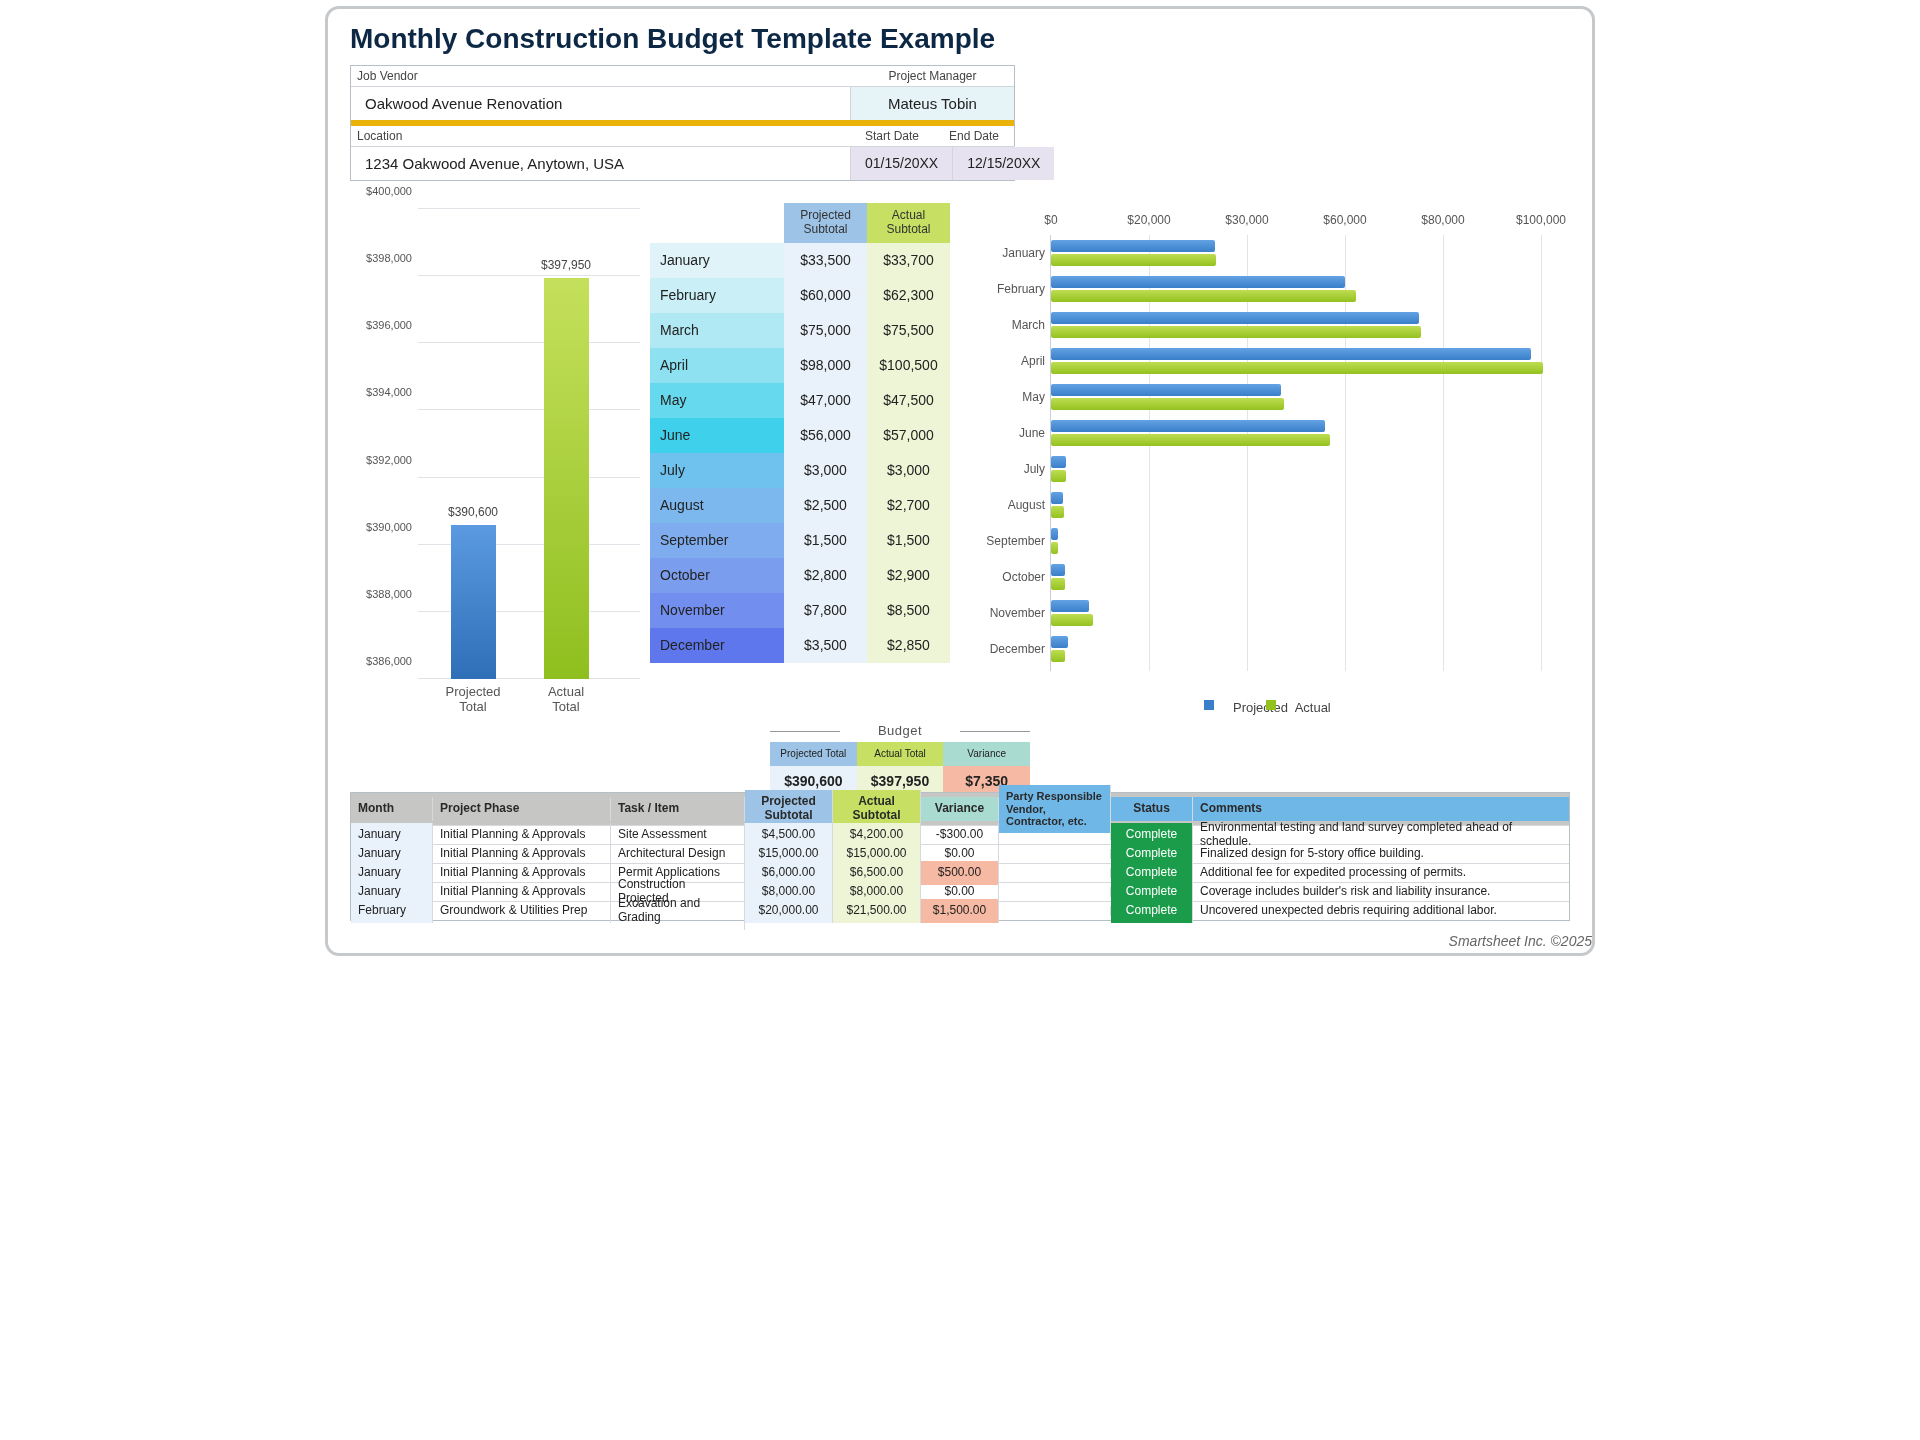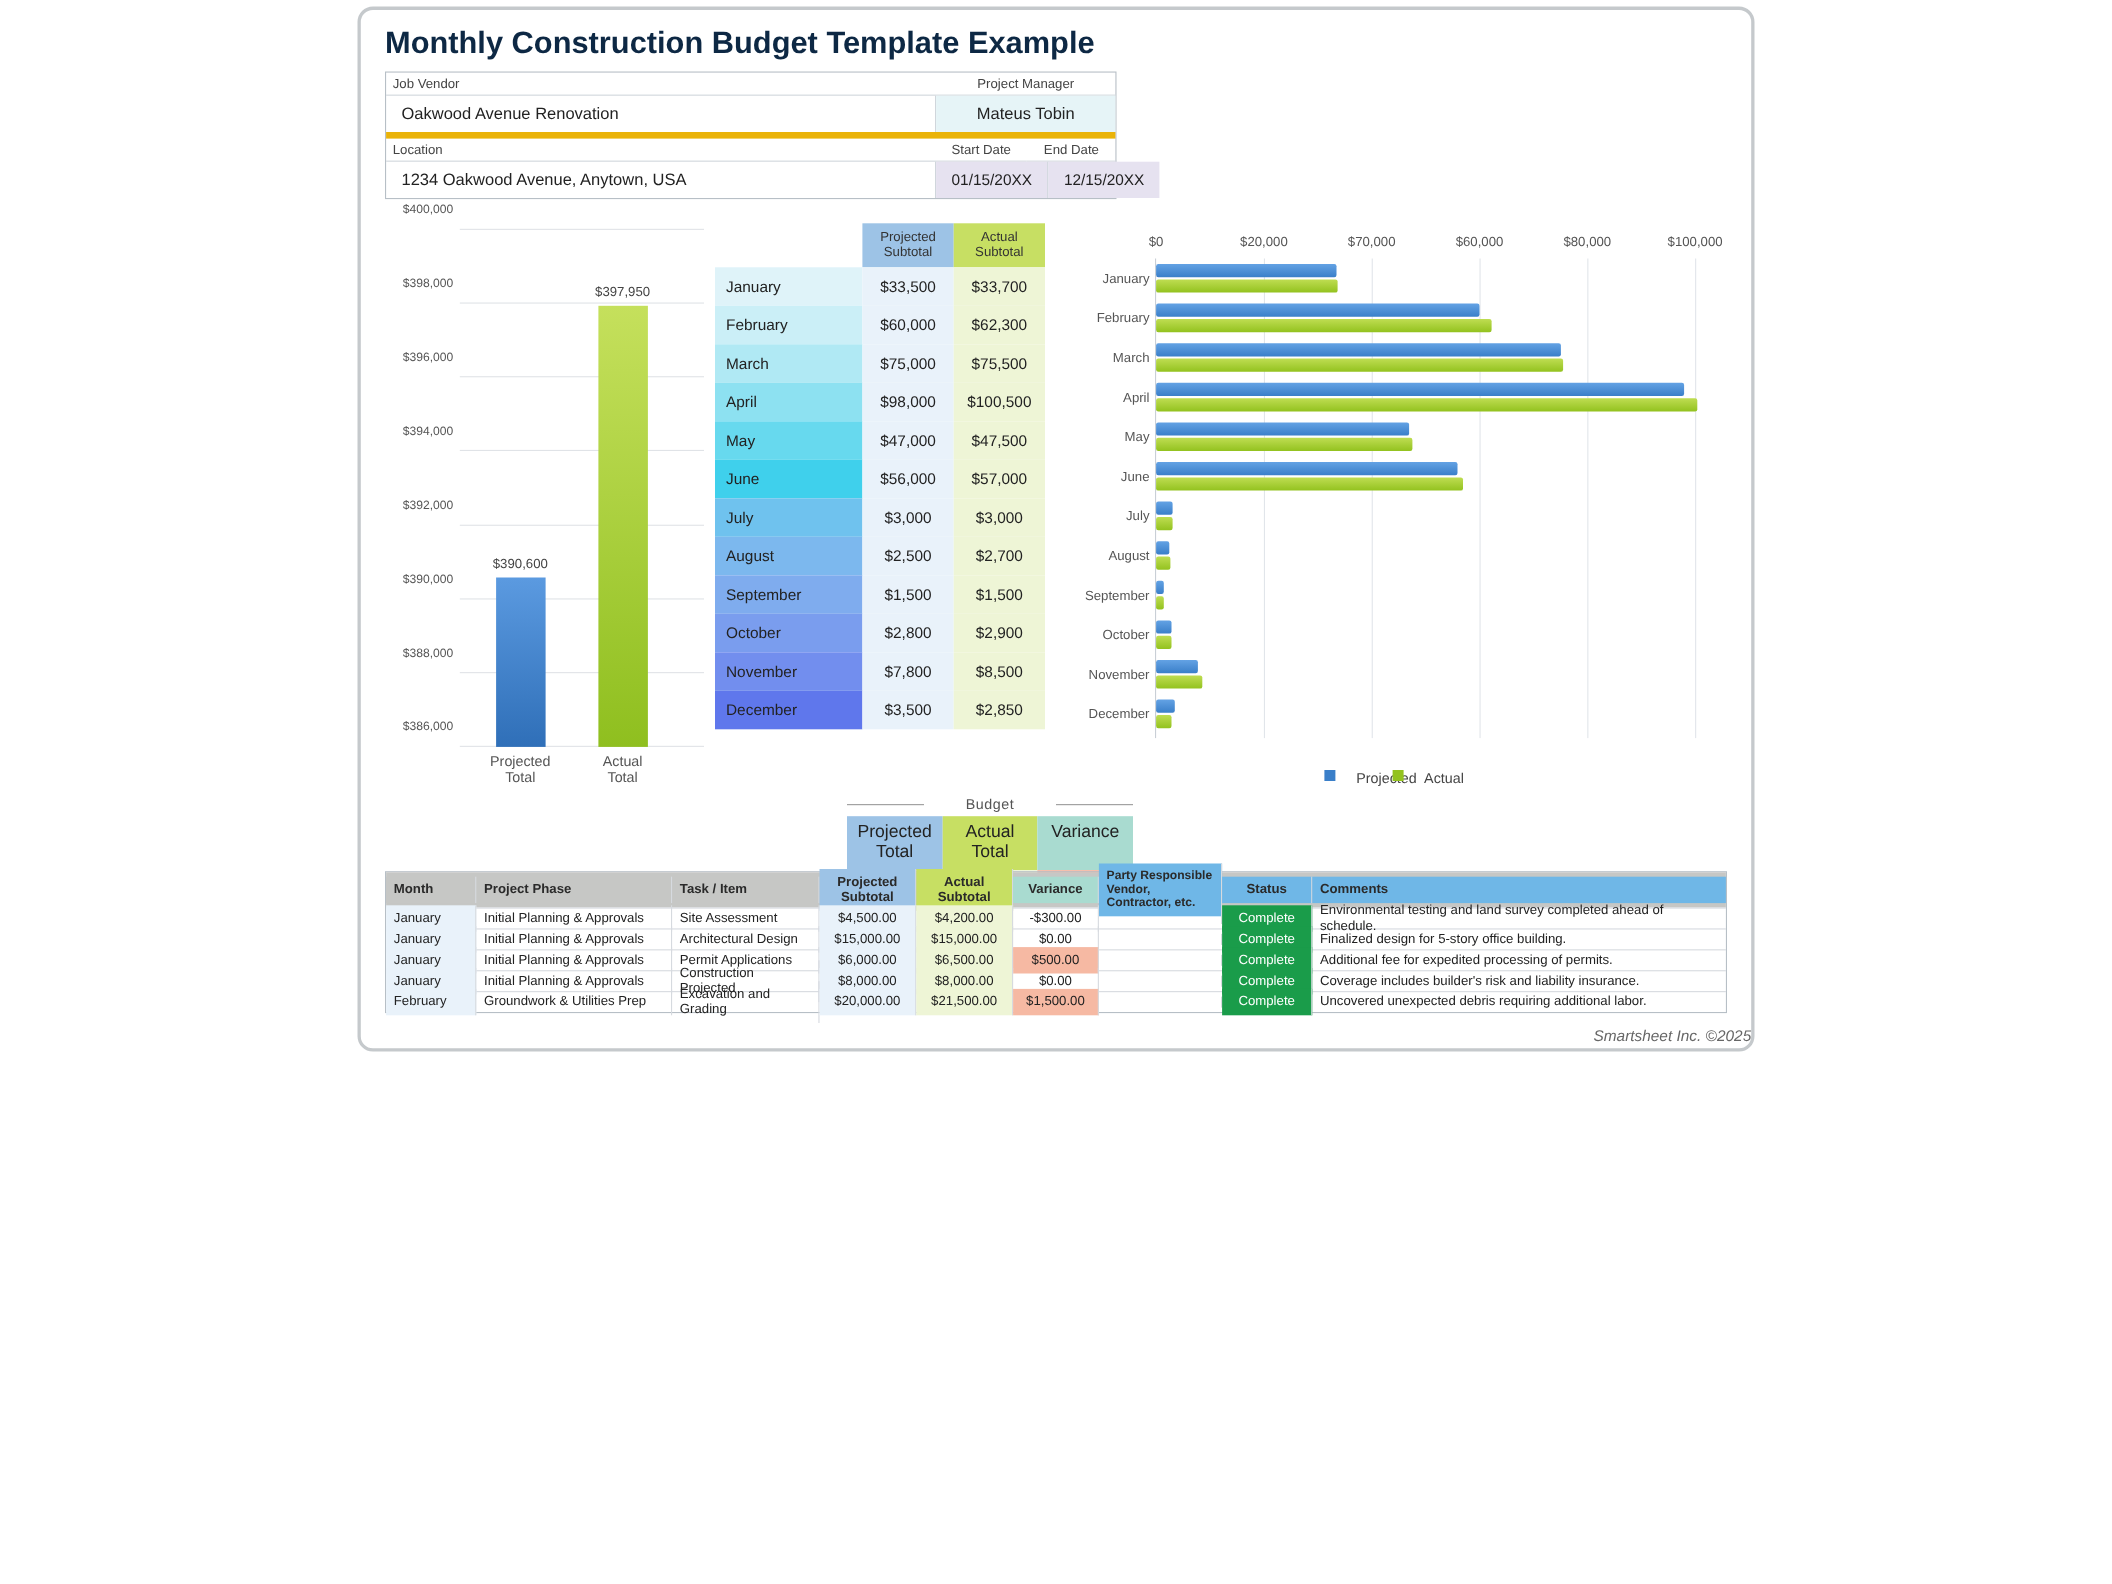--- a/index.html
+++ b/index.html
@@ -38,21 +38,21 @@
   .mtab .row .pv{background:#e9f2fa;}
   .mtab .row .av{background:#eef5d6;}
   .projhead{background:#9dc3e6;color:#0f3a5c;}
   .acthead{background:#c7df63;color:#2d3a00;}
   
   .btot{width:260px;margin-left:420px;margin-top:10px;}
   .btit{text-align:center;font-size:13px;color:#555;letter-spacing:0.5px;position:relative;margin-bottom:4px;}
   .btit:before,.btit:after{content:"";position:absolute;top:50%;width:70px;border-top:1px solid #999;}
   .btit:before{left:0;} .btit:after{right:0;}
   .brow{display:flex;}
-  .brow>div{flex:1;text-align:center;font-size:16px;padding:6px 8px;line-height:1.15;}
+  .brow>div{flex:1;text-align:center;font-size:10px;padding:6px 8px;line-height:1.15;}
   .brow.val>div{font-weight:bold;font-size:14px;padding:7px 2px;}
   .bh1{background:#9dc3e6;} .bh2{background:#c7df63;} .bh3{background:#a9dbd0;}
   .bv1{background:#e9f2fa;} .bv2{background:#eef5d6;} .bv3{background:#f6b9a3;}
   
   .bar2{width:590px;height:510px;position:relative;}
   .bar2 .plot{position:absolute;left:90px;right:10px;top:32px;bottom:42px;border-left:1px solid #c9cfd6;}
   .bar2 .xtick{position:absolute;top:-22px;font-size:12px;color:#555;transform:translateX(-50%);}
   .bar2 .vg{position:absolute;top:0;bottom:0;border-left:1px solid #e1e5ea;}
   .bar2 .ylab{position:absolute;left:-86px;width:80px;text-align:right;font-size:12px;color:#555;transform:translateY(-50%);}
   .bar2 .hbar{position:absolute;left:0;height:12px;border-radius:2px;}
@@ -202,21 +202,21 @@
             <div class="av">$2,850</div>
           </div>
         </div>
     </div>
 
     <div class="bar2">
       <div class="plot" id="bar2p">
           <div class="xtick" style="left: 0px;">$0</div>
           <div class="xtick" style="left: 98px;">$20,000</div>
           <div class="vg" style="left: 98px;"></div>
-          <div class="xtick" style="left: 196px;">$70,000</div>
+          <div class="xtick" style="left: 196px;">$30,000</div>
           <div class="vg" style="left: 196px;"></div>
           <div class="xtick" style="left: 294px;">$60,000</div>
           <div class="vg" style="left: 294px;"></div>
           <div class="xtick" style="left: 392px;">$80,000</div>
           <div class="vg" style="left: 392px;"></div>
           <div class="xtick" style="left: 490px;">$100,000</div>
           <div class="vg" style="left: 490px;"></div>
           <div class="ylab" style="top: 18px;">January</div>
           <div class="hbar hbA" style="top: 5px; width: 164.15px;"></div>
           <div class="hbar hbB" style="top: 19px; width: 165.13px;"></div>

